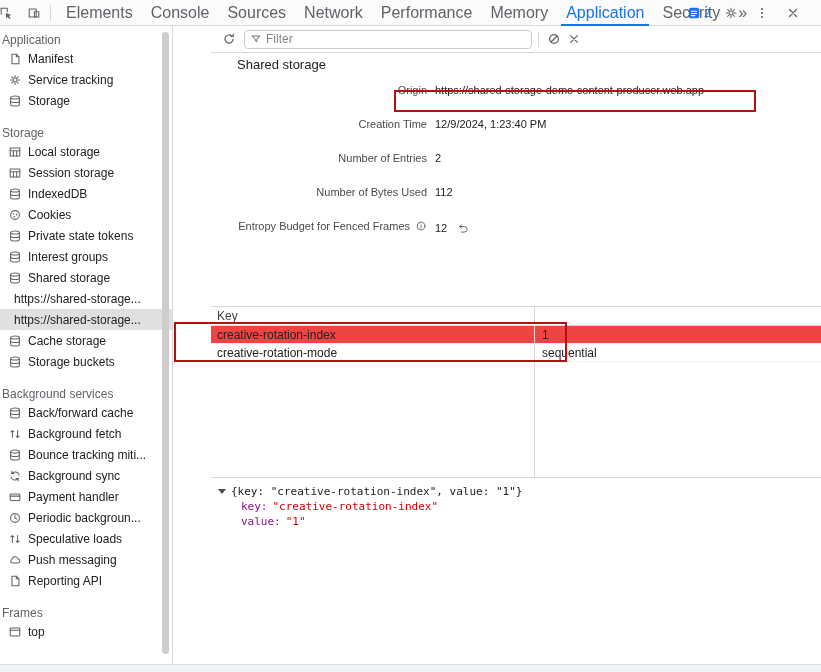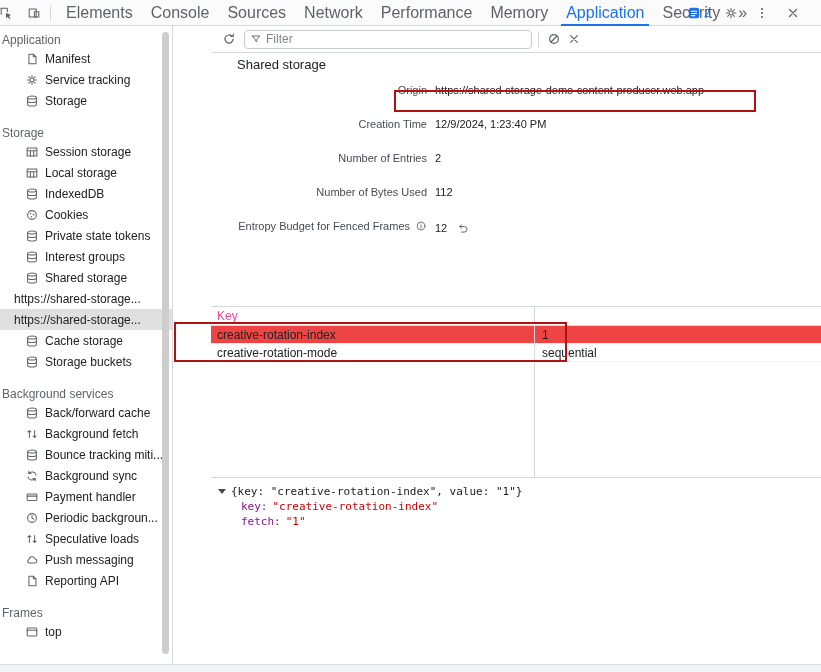--- a/index.html
+++ b/index.html
@@ -22,21 +22,21 @@
   .tab.active { color:#1a73e8; }
   .tab-underline { position:absolute; left:4px; right:4px; bottom:0; height:2px; background:#1a73e8; }
   .tb-right { position:absolute; right:18px; top:0; height:26px; display:flex; align-items:center; gap:11px; }
   .issues { display:flex; align-items:center; gap:3px; font-size:11px; color:#1a73e8; }
 
   
   #sidebar { position:absolute; left:0; top:26px; width:173px; height:638px; background:#fff;
              border-right:1px solid #d6d9dc; overflow:hidden; font-size:12px; }
   .sb-head { color:#5f6368; padding:4px 2px 2px 2px; height:20px; line-height:16px; margin-top:10px; white-space:nowrap; overflow:hidden; }
   .sb-head.first { margin-top:2px; }
-  .sb-item { height:21px; display:flex; align-items:center; gap:6px; padding-left:25px; white-space:nowrap; overflow:hidden; color:#202124; cursor:default; }
+  .sb-item { height:21px; display:flex; align-items:center; gap:6px; padding-left:8px; white-space:nowrap; overflow:hidden; color:#202124; cursor:default; }
   .sb-item.sub { padding-left:14px; }
   .sb-item.selected { background:#e0e0e0; font-weight:500; }
   #sb-scrollbar { position:absolute; left:161px; top:30px; width:9px; height:630px; }
   #sb-thumb { position:absolute; left:1px; top:2px; width:7px; height:622px; border-radius:4px; background:#cdcdcd; }
 
   
   #main { position:absolute; left:174px; top:26px; width:647px; height:638px; background:#fff;margin-left:37px; }
   #m-toolbar { position:absolute; left:0; top:0; width:647px; height:27px; border-bottom:1px solid #d6d9dc;
                display:flex; align-items:center; padding-left:8px; }
   .tool-btn { width:20px; height:20px; display:flex; align-items:center; justify-content:center; cursor:default; }
@@ -53,21 +53,21 @@
   .frow { display:flex; height:34px; align-items:flex-start; font-size:11px; }
   .flabel { width:216px; display:flex; justify-content:flex-end; align-items:center; gap:5px;
             color:#474b4f; text-align:right; }
   .fvalue { margin-left:8px; color:#202124; display:flex; align-items:center; gap:8px; }
 
   
   #kv-table { position:absolute; left:0; top:280px; width:647px; height:171px;
               border-top:1px solid #d6d9dc; font-size:12px; }
   #kv-col-divider { position:absolute; left:323px; top:0; bottom:0; width:1px; background:#d6d9dc; }
   .t-head { display:flex; height:19px; border-bottom:1px solid #d6d9dc; align-items:center; }
-  .t-head .c1 { width:323px; padding-left:6px; color:#ec4899; }
+  .t-head .c1 { width:323px; padding-left:6px; color:#404040; }
   .t-head .c2 { flex:1; padding-left:8px; color:#202124; }
   .t-row { display:flex; height:18px; align-items:center; border-bottom:1px solid #f1f1f1; cursor:default; }
   .t-row .c1 { width:323px; padding-left:6px; overflow:hidden; white-space:nowrap; }
   .t-row .c2 { flex:1; padding-left:8px; overflow:hidden; white-space:nowrap; }
   .t-row.selected { background:#ef4444; }
 
   
   #preview { position:absolute; left:0; top:451px; width:647px; bottom:0; border-top:1px solid #d6d9dc;
              font-family:"DejaVu Sans Mono", monospace; font-size:11px; line-height:15px; padding:6px 0 0 6px; }
   .p-root { display:flex; align-items:center; color:#202124; }
@@ -191,28 +191,28 @@
       <span>Storage</span>
     </div>
 
     <div class="sb-head">Storage</div>
 
     <div class="sb-item">
       <svg class="icn" viewBox="0 0 16 16">
           <rect class="s" x="2.5" y="3.5" width="11" height="9"></rect>
           <path class="s" d="M2.5 6.5h11M6.2 6.5v6M9.9 6.5v6"></path>
         </svg>
-      <span>Session storage</span>
+      <span>Local storage</span>
     </div>
     <div class="sb-item">
       <svg class="icn" viewBox="0 0 16 16">
           <rect class="s" x="2.5" y="3.5" width="11" height="9"></rect>
           <path class="s" d="M2.5 6.5h11M6.2 6.5v6M9.9 6.5v6"></path>
         </svg>
-      <span>Local storage</span>
+      <span>Session storage</span>
     </div>
     <div class="sb-item">
       <svg class="icn" viewBox="0 0 16 16">
           <ellipse class="s" cx="8" cy="4" rx="5" ry="1.8"></ellipse>
           <path class="s" d="M3 4v8c0 1 2.2 1.8 5 1.8s5-.8 5-1.8V4"></path>
           <path class="s" d="M3 8c0 1 2.2 1.8 5 1.8S13 9 13 8"></path>
         </svg>
       <span>IndexedDB</span>
     </div>
     <div class="sb-item">
@@ -455,21 +455,21 @@
 
     <div id="preview">
       <div class="p-root">
         <span class="tri"></span>
         <span>{key: "creative-rotation-index", value: "1"}</span>
       </div>
       <div class="p-entry">
         <span class="pname">key:</span><span class="pstr">"creative-rotation-index"</span>
       </div>
       <div class="p-entry">
-        <span class="pname">fetch:</span><span class="pstr">"1"</span>
+        <span class="pname">value:</span><span class="pstr">"1"</span>
       </div>
     </div>
   </div>
 
   <div class="anno" id="anno-origin"></div>
   <div class="anno" id="anno-rows"></div>
 
   <div id="bottom-strip"></div>
 </div>
 

